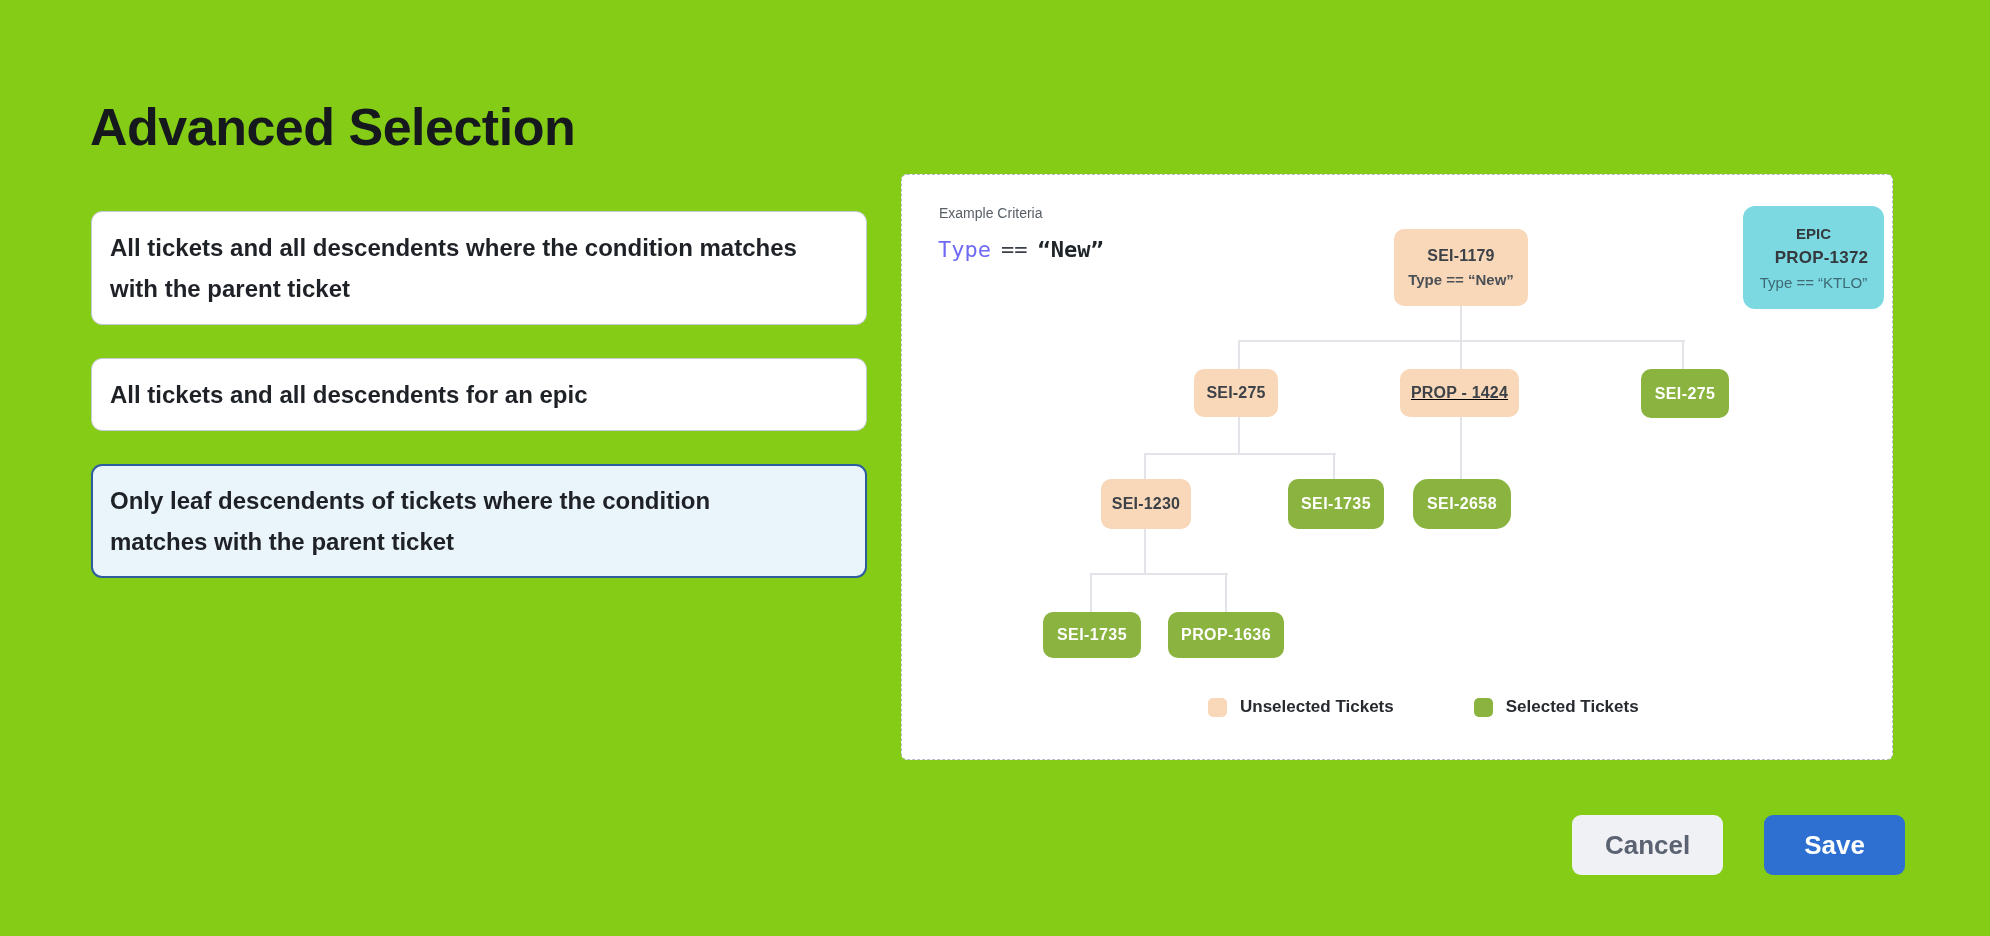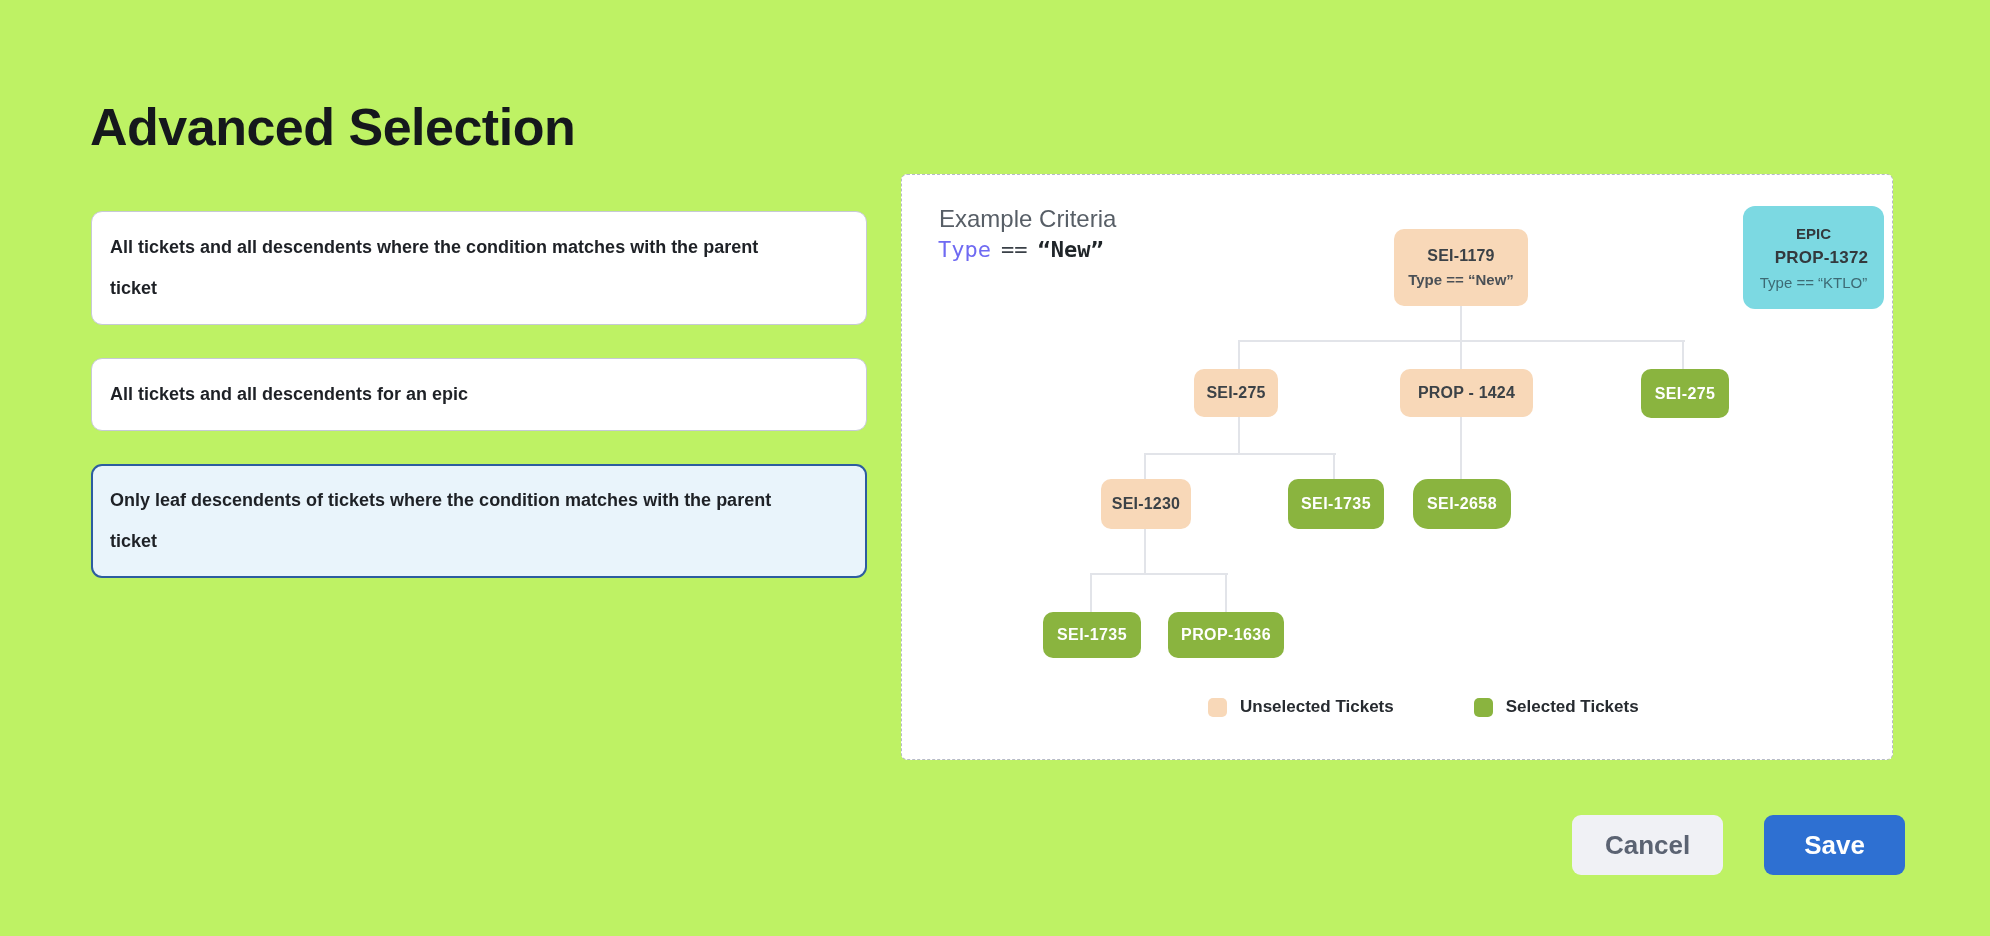--- a/index.html
+++ b/index.html
@@ -1,33 +1,33 @@
 <!DOCTYPE html>
 <html style="--c-peach: #f8d8b8; --c-peach_text: #3c4247; --c-green: #8ab43f; --c-cyan: #7cd9e2; --c-cyan_text: #33393d; --c-cyan_sub: #3d6a74; --c-card_border: #c6c9d6; --c-selected_border: #2d5d9f; --c-selected_bg: #e9f4fb; --c-accent: #2e70d2; --c-cancel_bg: #f0f1f5; --c-cancel_text: #5b6372; --c-line: #e2e4e9; --c-dotted: #b7bbc7; --c-code_field: #6f6af2; --c-heading_gray: #575e66;"><head>
 <meta charset="utf-8">
 <style>
   html,body{margin:0;padding:0;background:#fff;font-family:"Liberation Sans","DejaVu Sans",sans-serif;}
-  #screen{position:relative;width:1990px;height:936px;background:#bef264;overflow:hidden;}
+  #screen{position:relative;width:1990px;height:936px;background:#84cc16;overflow:hidden;}
 
   .page-title{position:absolute;left:90px;top:62px;font-size:52px;font-weight:700;
     letter-spacing:-0.5px;color:#15181c;}
 
   
   .options-list{position:absolute;left:91px;top:211px;width:776px;}
   .option-card{box-sizing:border-box;background:#fff;border:1.5px solid var(--c-card_border);
     border-radius:11px;padding:15px 40px 15px 18px;margin-bottom:33px;cursor:pointer;}
   .option-card.selected{border:2.5px solid var(--c-selected_border);background:var(--c-selected_bg);
     padding:14px 39px 14px 17px;}
-  .option-label{display:inline-block;max-width:700px;font-size:18px;font-weight:600;
+  .option-label{display:inline-block;max-width:700px;font-size:24px;font-weight:600;
     line-height:41px;color:#1e2126;}
 
   
   .panel{position:absolute;left:901px;top:174px;width:992px;height:586px;box-sizing:border-box;
     border:1px dashed var(--c-dotted);border-radius:6px;background:#fff;}
-  .panel-heading{position:absolute;left:37px;top:30px;font-size:24px;color:var(--c-heading_gray);}
+  .panel-heading{position:absolute;left:37px;top:30px;font-size:14px;color:var(--c-heading_gray);}
   .criteria{position:absolute;left:36px;top:62px;font-family:"DejaVu Sans Mono","Liberation Mono",monospace;
     font-size:22px;}
   .criteria .field{color:var(--c-code_field);font-weight:500;}
   .criteria .op{color:#394047;margin:0 10px;font-weight:500;}
   .criteria .val{color:#1f2428;font-weight:700;}
 
   
   .connector{position:absolute;background:var(--c-line);}
   .node{position:absolute;display:flex;flex-direction:column;align-items:center;justify-content:center;
     gap:6px;border-radius:10px;box-sizing:border-box;}
@@ -106,21 +106,21 @@
         <span class="node-sub">Type == “New”</span>
       </div>
       <div class="node v-epic" style="left: 841px; top: 31px; width: 141px; height: 103px;">
         <span class="node-tag">EPIC</span>
         <span class="node-label">PROP-1372</span>
         <span class="node-sub">Type == “KTLO”</span>
       </div>
       <div class="node v-unselected" style="left: 292px; top: 194px; width: 84px; height: 48px;">
         <span class="node-label">SEI-275</span>
       </div>
-      <div class="node v-unselected" style="left: 498px; top: 194px; width: 133px; height: 48px;">
+      <div class="node v-unselected" style="left: 498px; top: 194px; width: 119px; height: 48px; text-decoration: underline;">
         <span class="node-label">PROP - 1424</span>
       </div>
       <div class="node v-selected" style="left: 739px; top: 194px; width: 88px; height: 49px;">
         <span class="node-label">SEI-275</span>
       </div>
       <div class="node v-unselected" style="left: 199px; top: 304px; width: 90px; height: 50px;">
         <span class="node-label">SEI-1230</span>
       </div>
       <div class="node v-selected" style="left: 386px; top: 304px; width: 96px; height: 50px;">
         <span class="node-label">SEI-1735</span>

